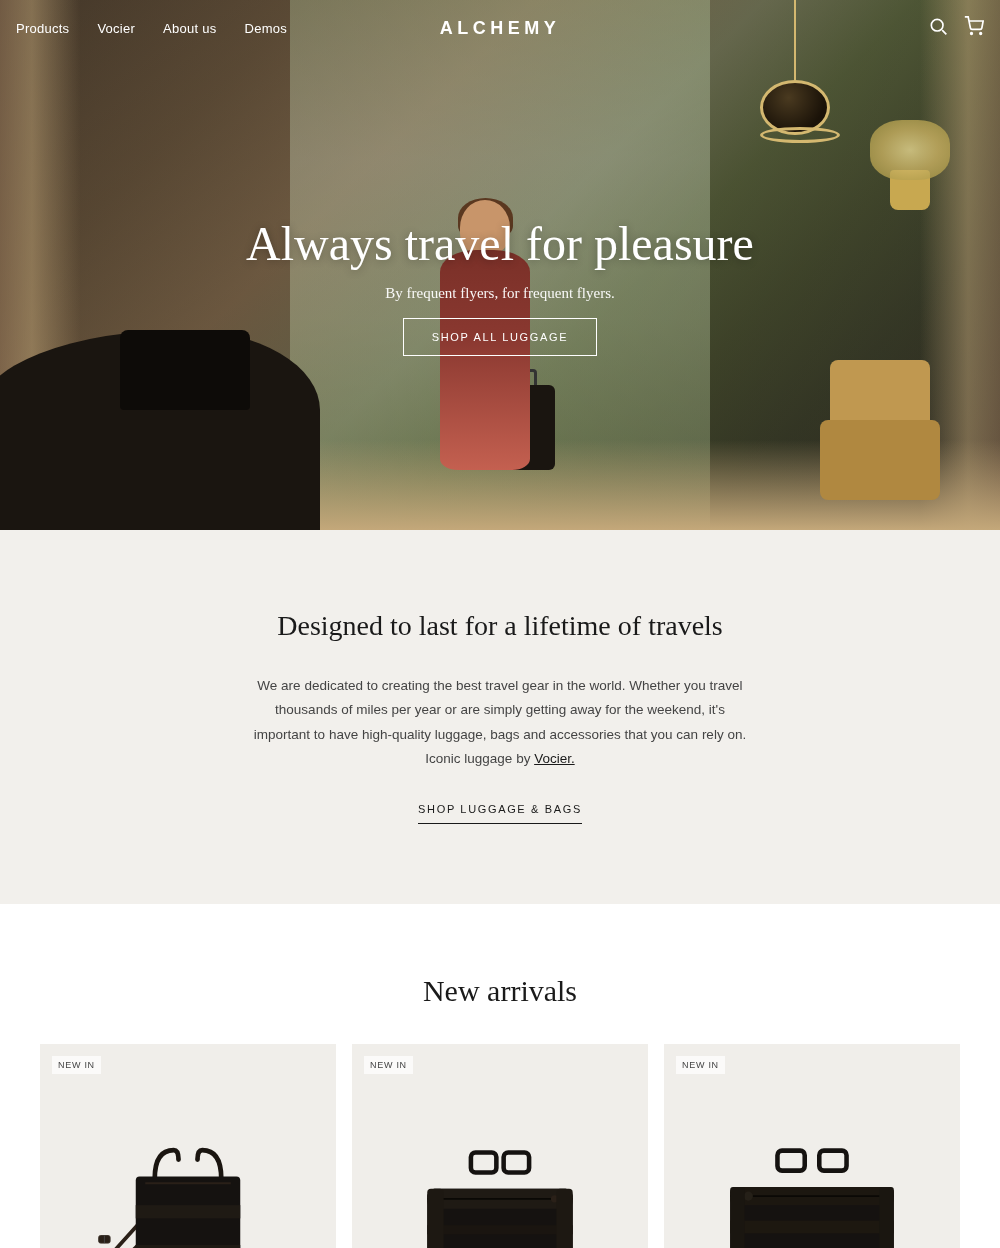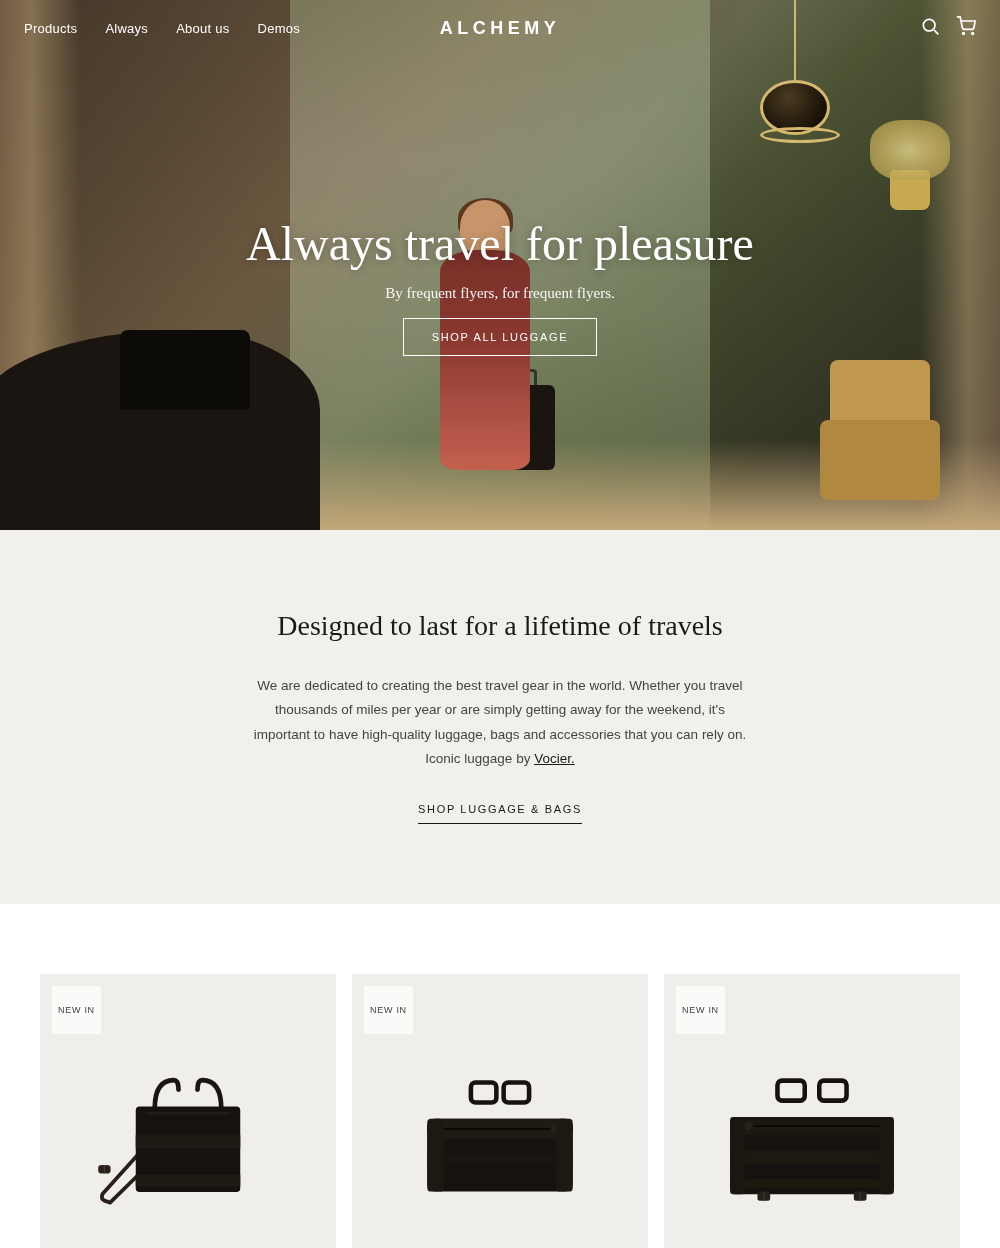--- a/index.html
+++ b/index.html
@@ -6,21 +6,21 @@
     body { font-family: 'Georgia', serif; background: #fff; color: #1a1a1a; }
 
     
     .header {
       position: absolute;
       top: 0; left: 0; right: 0;
       z-index: 10;
       display: flex;
       align-items: center;
       justify-content: space-between;
-      padding: 0 24px;
+      padding: 0 16px;
       height: 56px;
     }
     .nav-left {
       display: flex;
       gap: 28px;
       align-items: center;
     }
     .nav-left a, .nav-right a {
       color: #fff;
       text-decoration: none;
@@ -373,42 +373,42 @@
     .new-in-badge {
       position: absolute;
       top: 12px;
       left: 12px;
       font-family: 'Arial', sans-serif;
       font-size: 9px;
       letter-spacing: 0.08em;
       color: #444;
       text-transform: uppercase;
       background: rgba(255,255,255,0.7);
-      padding: 19px 6px;
+      padding: 4px 6px;
     }
     
     .bag-illustration {
       width: 75%;
       display: flex;
       align-items: center;
       justify-content: center;
     }
 
     
     .bag-tote { margin-top: 20px; }
     .bag-duffel { }
     .bag-weekender { }
   </style>
 </head>
 <body>
 
 <header class="header">
   <nav class="nav-left">
     <a href="#">Products</a>
-    <a href="#">Always</a>
+    <a href="#">Vocier</a>
     <a href="#">About us</a>
     <a href="#">Demos</a>
   </nav>
 
   <div class="logo">ALCHEMY</div>
 
   <div class="nav-right">
     <span class="nav-icon">
       <svg width="20" height="20" viewBox="0 0 24 24" fill="none" stroke="white" stroke-width="2">
         <circle cx="11" cy="11" r="7"></circle>
@@ -479,20 +479,21 @@
   <h2 class="mid-title">Designed to last for a lifetime of travels</h2>
   <p class="mid-body">
     We are dedicated to creating the best travel gear in the world. Whether you travel thousands of
     miles per year or are simply getting away for the weekend, it's important to have high-quality
     luggage, bags and accessories that you can rely on. Iconic luggage by <a href="#" class="mid-link">Vocier.</a>
   </p>
   <a href="#" class="mid-cta">SHOP LUGGAGE &amp; BAGS</a>
 </section>
 
 <section class="arrivals-section">
+  <h2 class="arrivals-title">New arrivals</h2>
 
   <div class="product-grid">
 
     <div class="product-card">
       <span class="new-in-badge">NEW IN</span>
       <div class="bag-illustration bag-tote">
         <svg viewBox="0 0 200 160" width="190" height="155" xmlns="http://www.w3.org/2000/svg">
 
           <path d="M65 40 Q65 10 85 10 Q90 10 90 20" fill="none" stroke="#1a1510" stroke-width="5" stroke-linecap="round"></path>
           <path d="M135 40 Q135 10 115 10 Q110 10 110 20" fill="none" stroke="#1a1510" stroke-width="5" stroke-linecap="round"></path>

